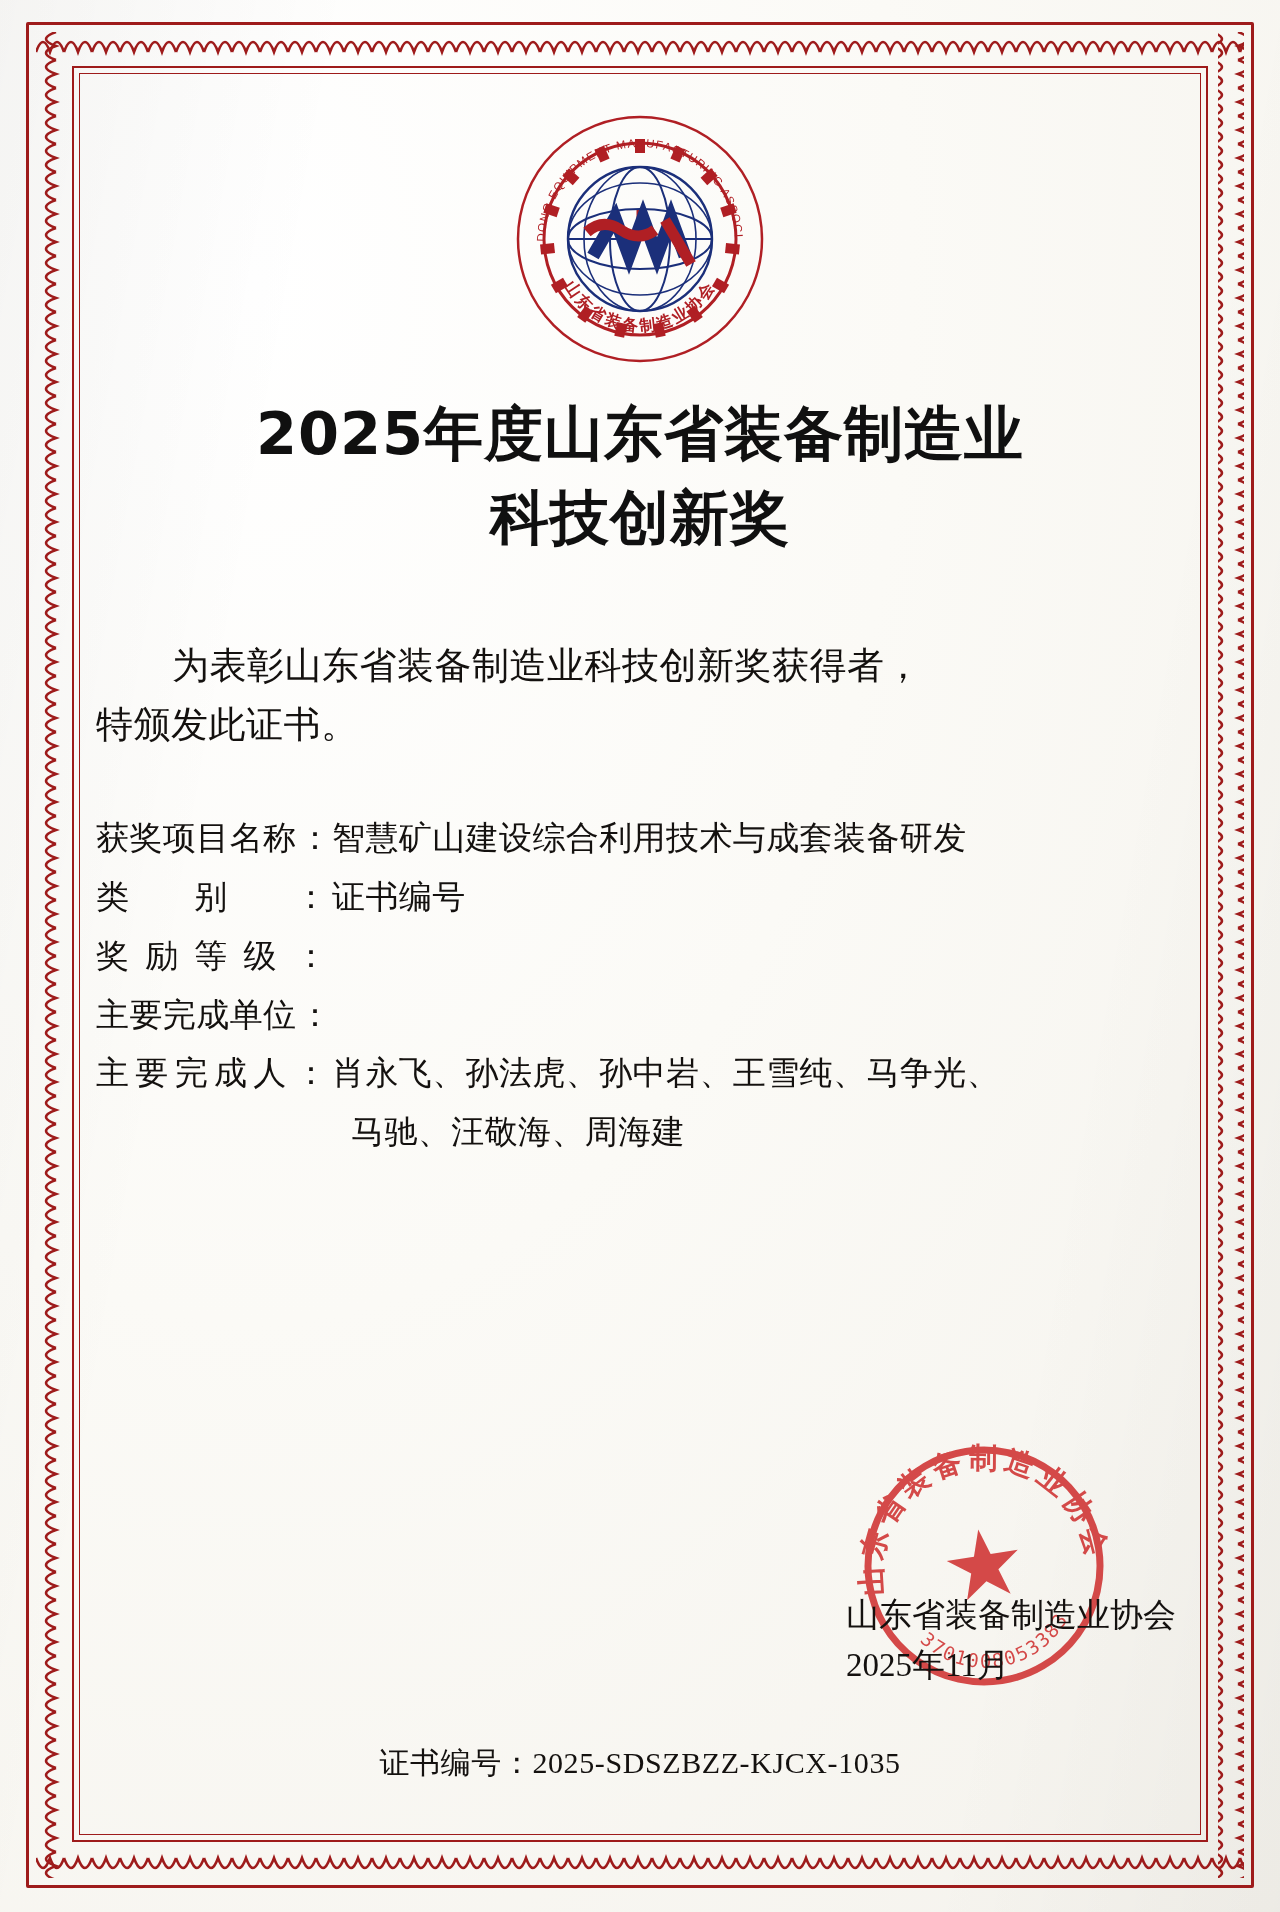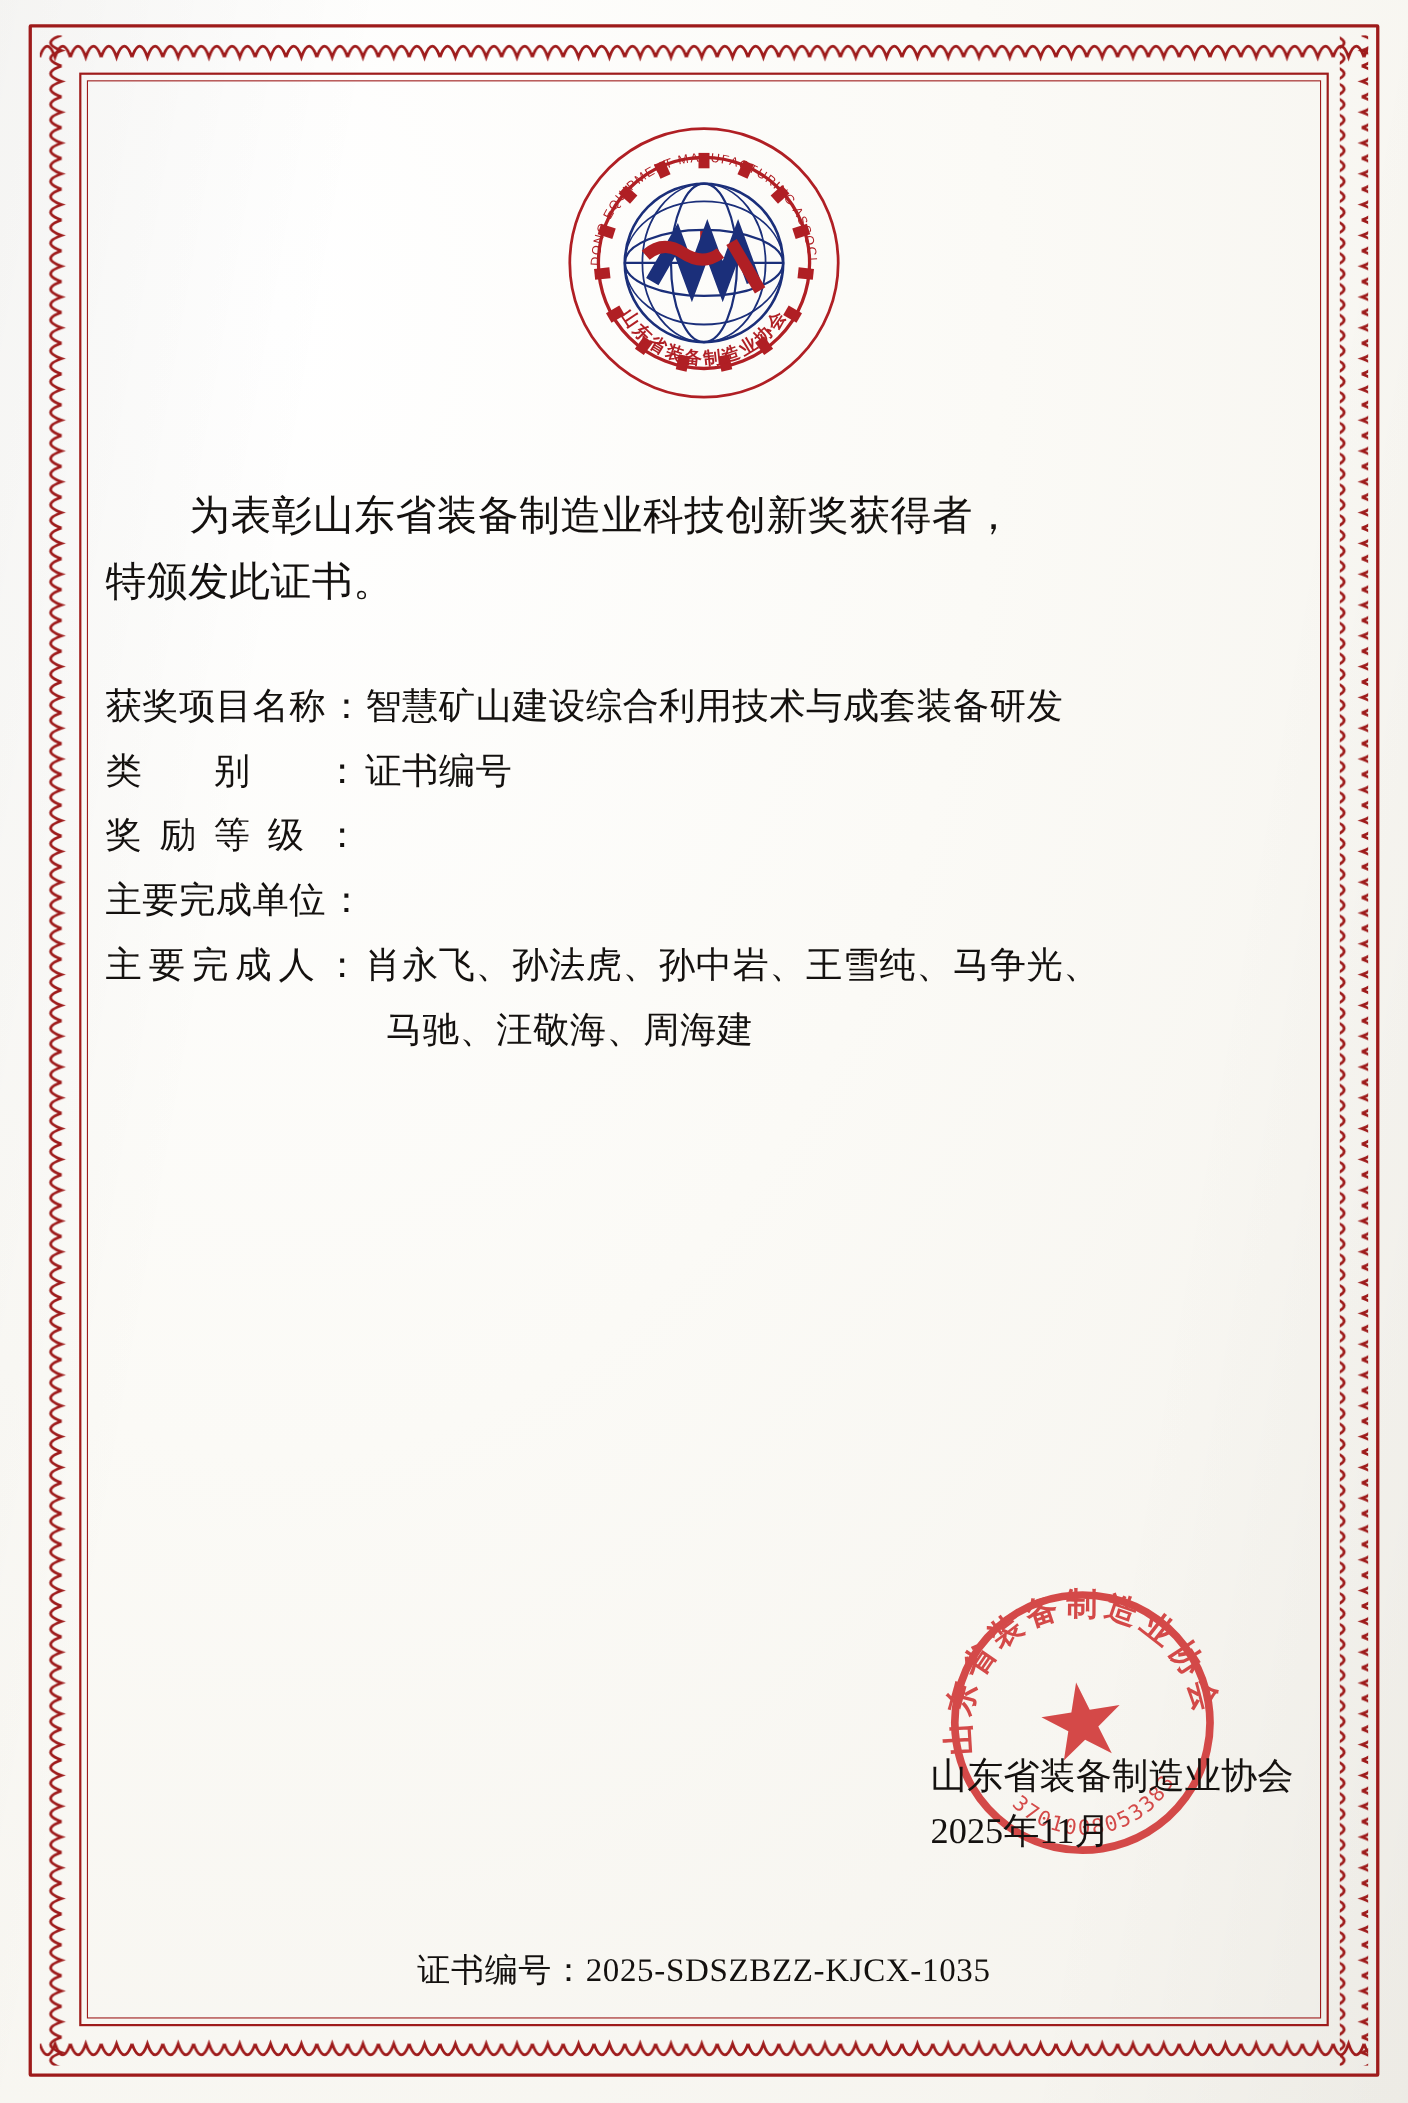--- a/index.html
+++ b/index.html
@@ -161,21 +161,21 @@
     z-index: 2;
     opacity: 0.92;
     pointer-events: none;
   }
 
   
   .cert-no {
     position: absolute;
     left: 0;
     right: 0;
-    bottom: 0;
+    bottom: 28px;
     text-align: center;
     font-size: 30px;
     color: #14110f;
     letter-spacing: 0.6px;
   }
   .cert-no .num {
     font-family: "Liberation Serif", "DejaVu Serif", serif;
   }
 
   
@@ -272,20 +272,24 @@
 
         <text font-family="Liberation Sans, sans-serif" font-size="11.5" fill="#b01f24" letter-spacing="1.1">
           <textPath href="#arcTop" startOffset="50%" text-anchor="middle">SHANDONG EQUIPMENT MANUFACTURING ASSOCIATION</textPath>
         </text>
         <text font-family="DejaVu Sans, sans-serif" font-size="16" font-weight="bold" fill="#b01f24" letter-spacing="2.5">
           <textPath href="#arcBottom" startOffset="50%" text-anchor="middle">山东省装备制造业协会</textPath>
         </text>
       </svg>
     </div>
 
+    <div class="title">
+      <span>2025年度山东省装备制造业</span>
+      <span class="line2">科技创新奖</span>
+    </div>
 
     <div class="body-text">
       <span class="indent">为表彰山东省装备制造业科技创新奖获得者，</span>
       <span>特颁发此证书。</span>
     </div>
 
     <div class="fields">
 
       <div class="field-row">
         <span class="field-label">

